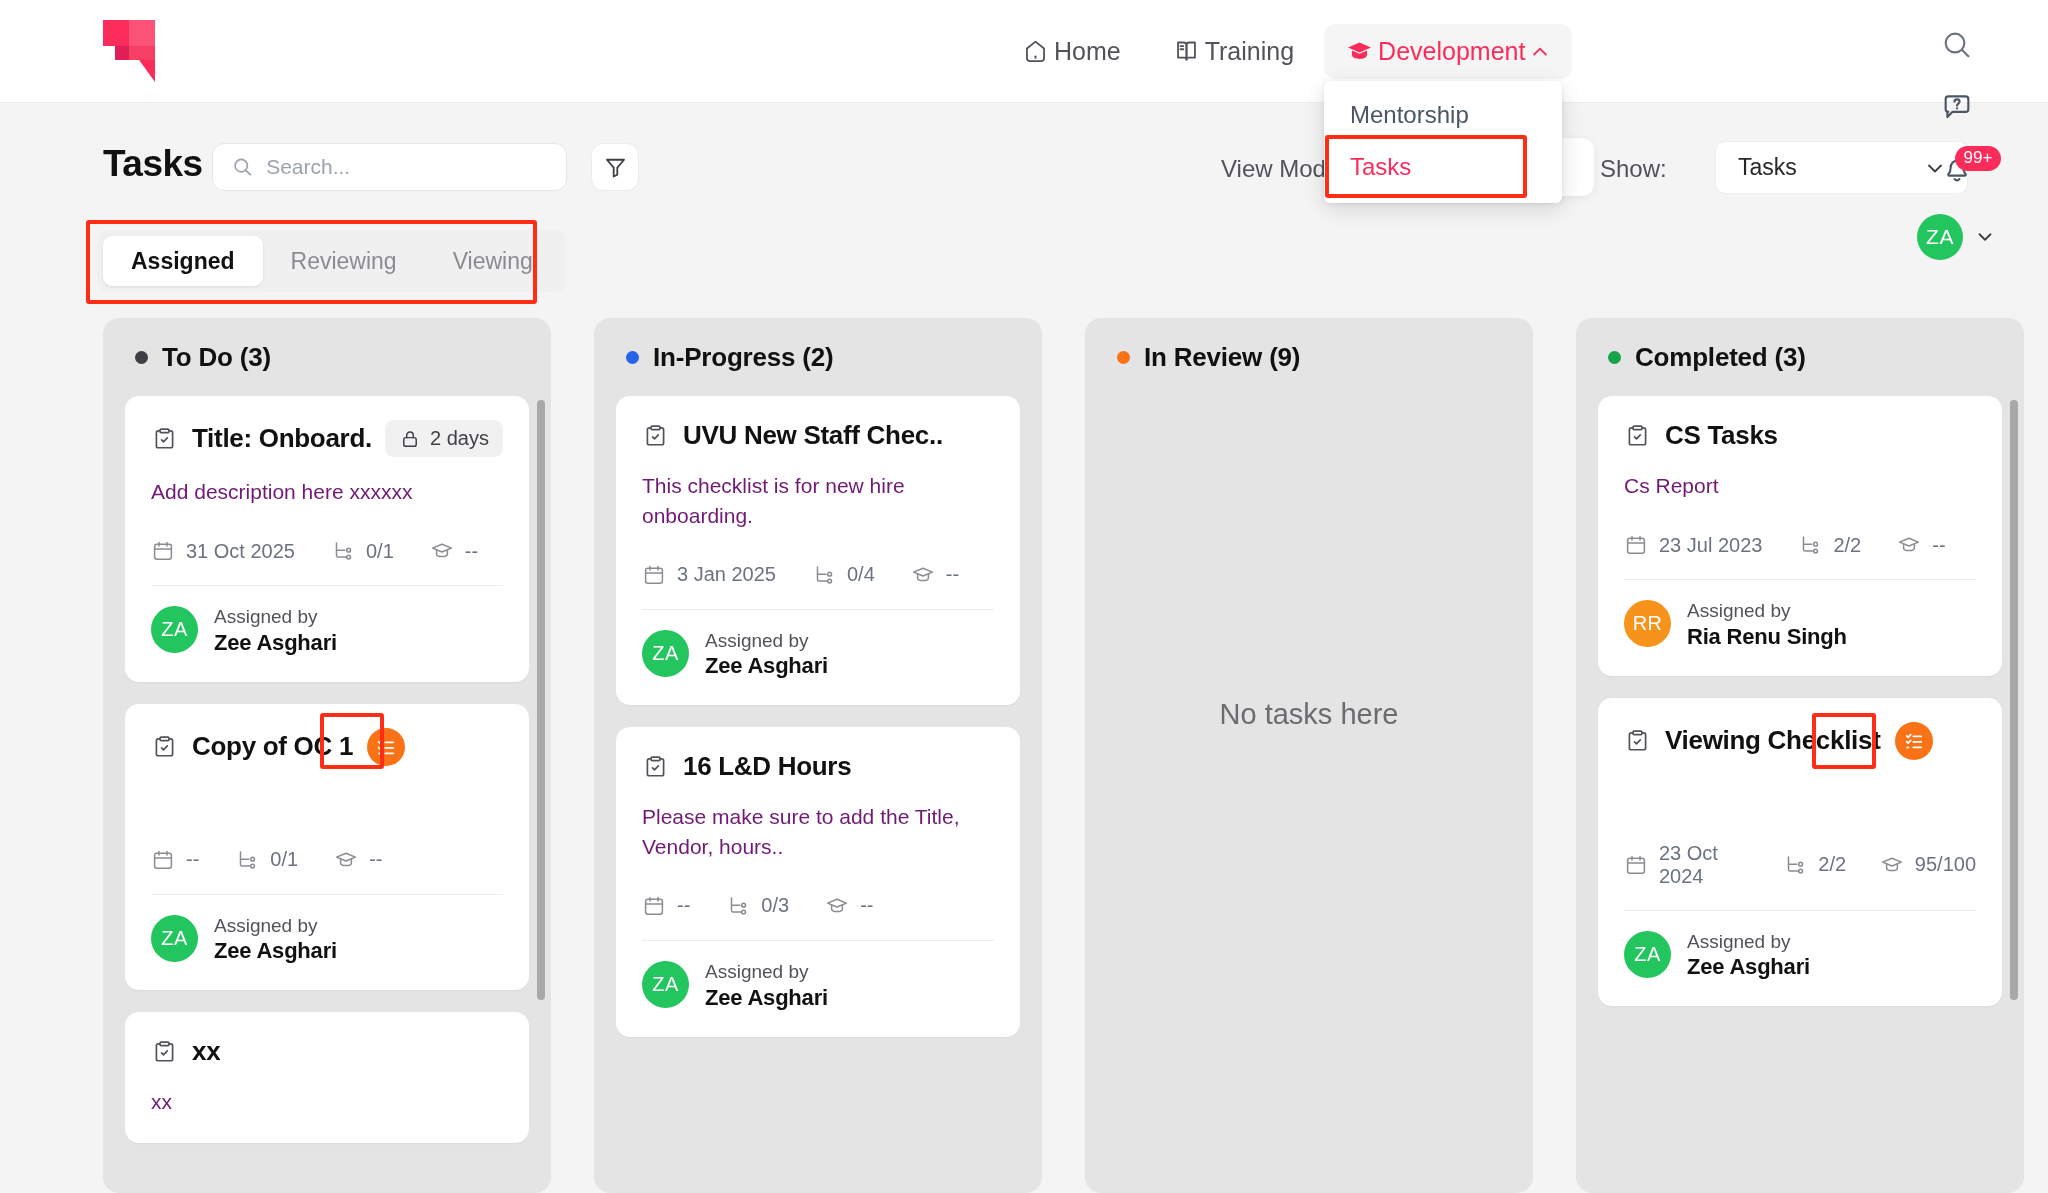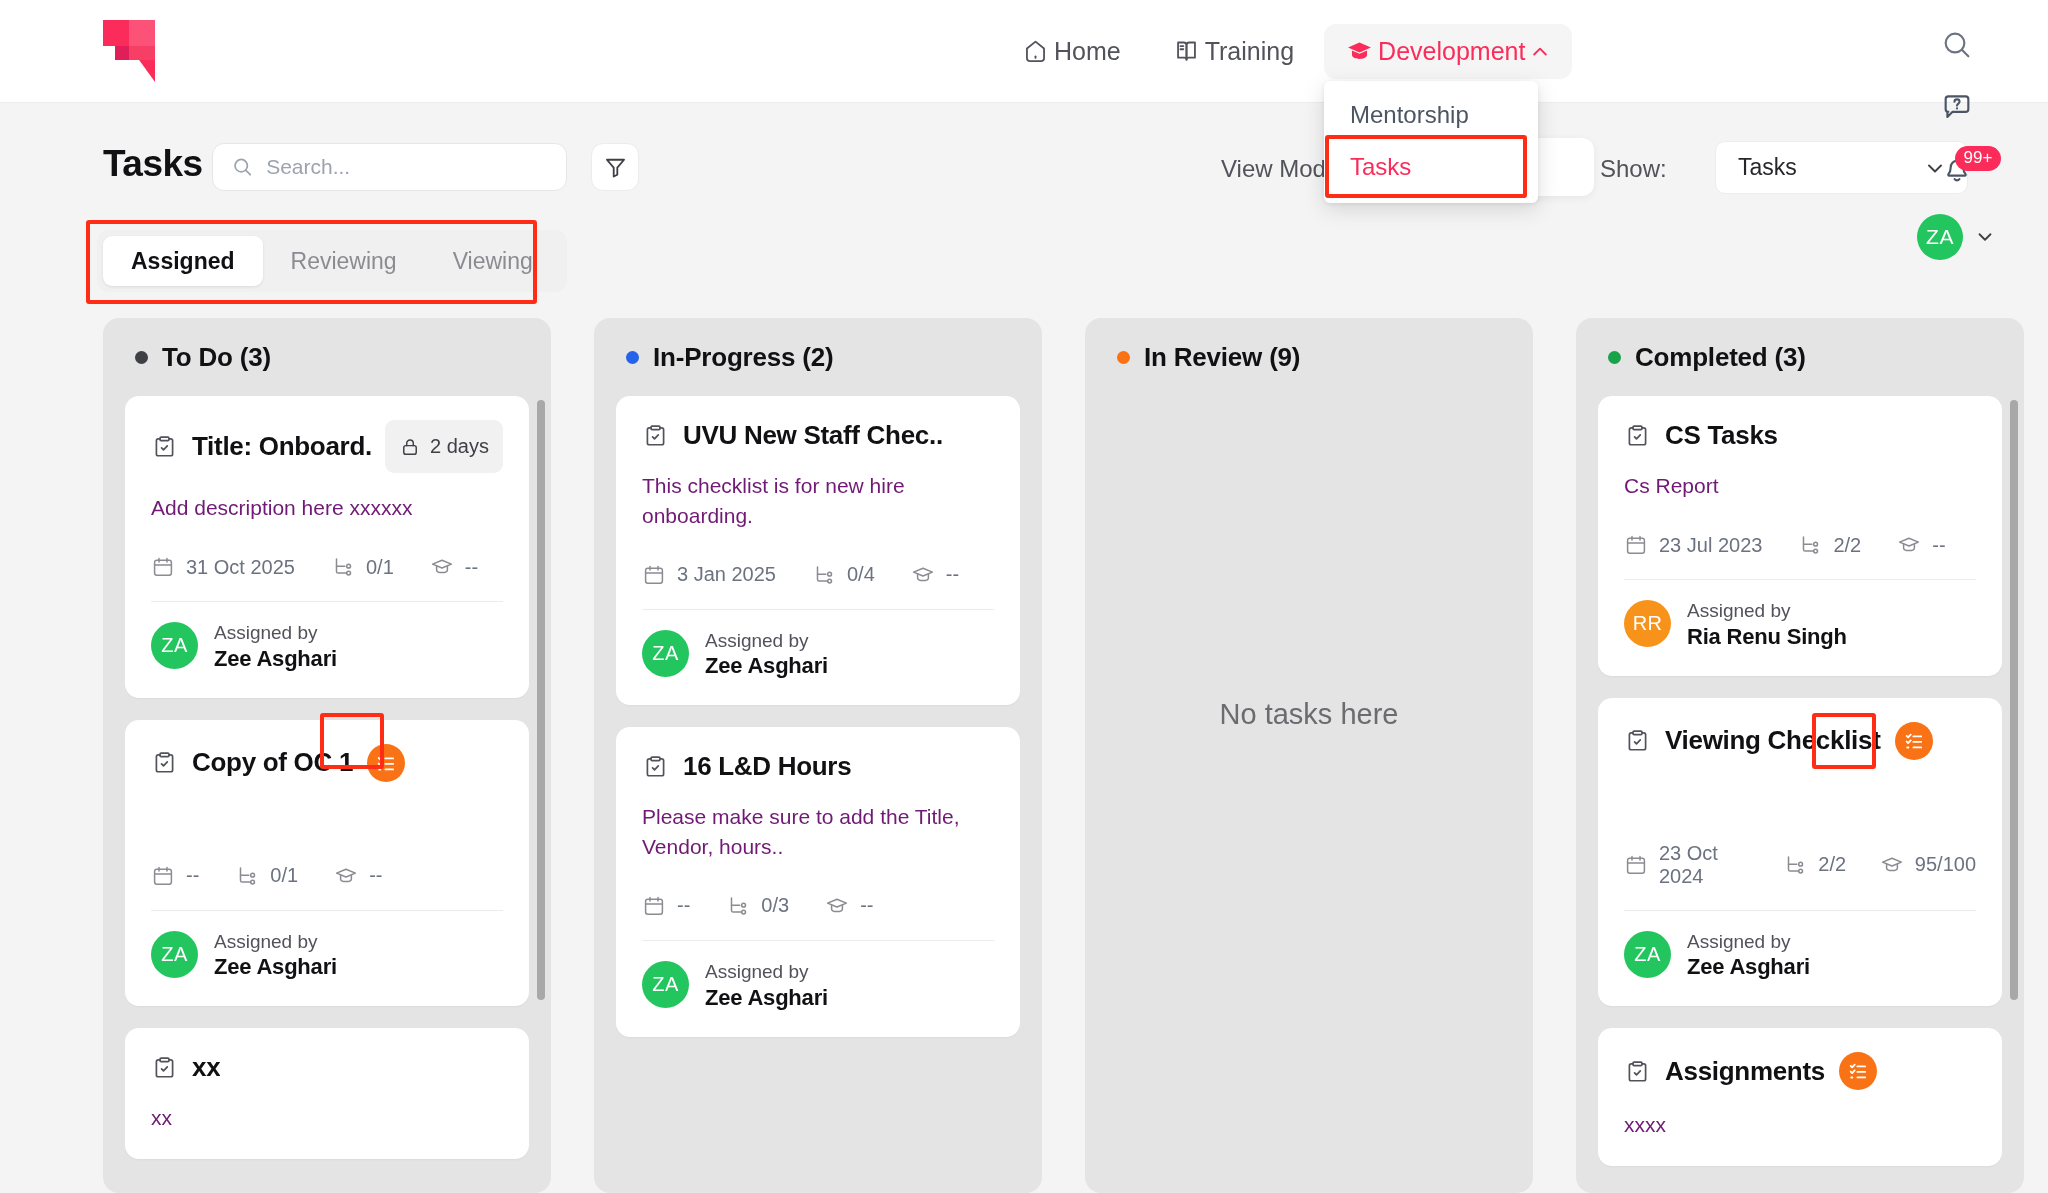--- a/index.html
+++ b/index.html
@@ -62,21 +62,21 @@
     background: #22c55e; color: #fff;
     display: flex; align-items: center; justify-content: center;
     font-size: 21px; font-weight: 500; letter-spacing: .5px;
     cursor: pointer;
   }
   .avatar-group { display: flex; align-items: center; gap: 11px; cursor: pointer; }
 
   
   .dropdown {
     position: absolute; left: 1324px; top: 81px;
-    width: 214px;
+    width: 238px;
     background: #ffffff;
     border-radius: 6px;
     box-shadow: 0 6px 22px rgba(0,0,0,.13), 0 1px 4px rgba(0,0,0,.08);
     padding: 8px 0 10px;
     z-index: 60;
   }
   .dd-item {
     padding: 12px 26px; font-size: 24px; color: #4b5563;
     cursor: pointer; white-space: nowrap;
   }
@@ -218,21 +218,21 @@
   .clip-icon { width: 27px; height: 27px; flex: none; display: block; }
   .card-title {
     font-size: 26px; font-weight: 700; color: #111114;
     letter-spacing: -.3px; white-space: nowrap;
     overflow: hidden;
   }
   .due-badge {
     margin-left: auto;
     display: flex; align-items: center; gap: 9px;
     background: #f1f1f1; border-radius: 9px;
-    padding: 15px 14px;
+    padding: 7px 14px;
     font-size: 20px; color: #3f3f46; white-space: nowrap;
   }
   .orange-badge {
     width: 38px; height: 38px; border-radius: 50%;
     background: #f97316; flex: none;
     display: flex; align-items: center; justify-content: center;
   }
   .card-desc {
     font-size: 21px; color: #701a75; line-height: 1.42;
     min-height: 30px;
@@ -691,40 +691,20 @@
       </div>
           <div class="card-sep"></div>
       <div class="card-foot">
         <span class="avatar-sm" style="background:#22c55e">ZA</span>
         <span>
           <div class="assigned-label">Assigned by</div>
           <div class="assigned-name">Zee Asghari</div>
         </span>
       </div>
         </div>
-        <div class="card">
-      <div class="card-head">
-        <svg class="clip-icon" viewBox="0 0 24 24" fill="none" stroke="#52525b" stroke-width="1.5" stroke-linecap="round" stroke-linejoin="round">
-   <path d="M9 3.6h6c.6 0 1 .4 1 1v1.2c0 .5-.4 1-1 1H9c-.6 0-1-.5-1-1V4.6c0-.6.4-1 1-1Z"></path>
-   <path d="M16 5.2h1.6c.9 0 1.6.7 1.6 1.6v11.8c0 .9-.7 1.6-1.6 1.6H6.4c-.9 0-1.6-.7-1.6-1.6V6.8c0-.9.7-1.6 1.6-1.6H8"></path>
-   <path d="M9.4 13.3l1.7 1.7 3.4-3.6"></path>
-            </svg>
-        <span class="card-title">Assignments</span>
-        <span class="orange-badge">
-   <svg width="22" height="22" viewBox="0 0 24 24" fill="none" stroke="#ffffff" stroke-width="2" stroke-linecap="round" stroke-linejoin="round">
-     <path d="M4 6.4l1.6 1.6L8.4 5.1"></path>
-                <path d="M4 12.6l1.6 1.6L8.4 11.3"></path>
-                <path d="M4.6 19.1h1.2"></path>
-     <path d="M11.3 7h8.5M11.3 13h8.5M11.3 19h8.5"></path>
-              </svg>
-            </span>
-
-      </div>
-      <div class="card-desc">xxxx</div>
-        </div>
       </div>
       <div class="col-bar"></div>
     </div>
   </div>
 
 <div class="annot" id="annot-dropdown"></div>
 <div class="annot" id="annot-tabs"></div>
 <div class="annot" id="annot-card-oc"></div>
 <div class="annot" id="annot-card-mc"></div>
 

